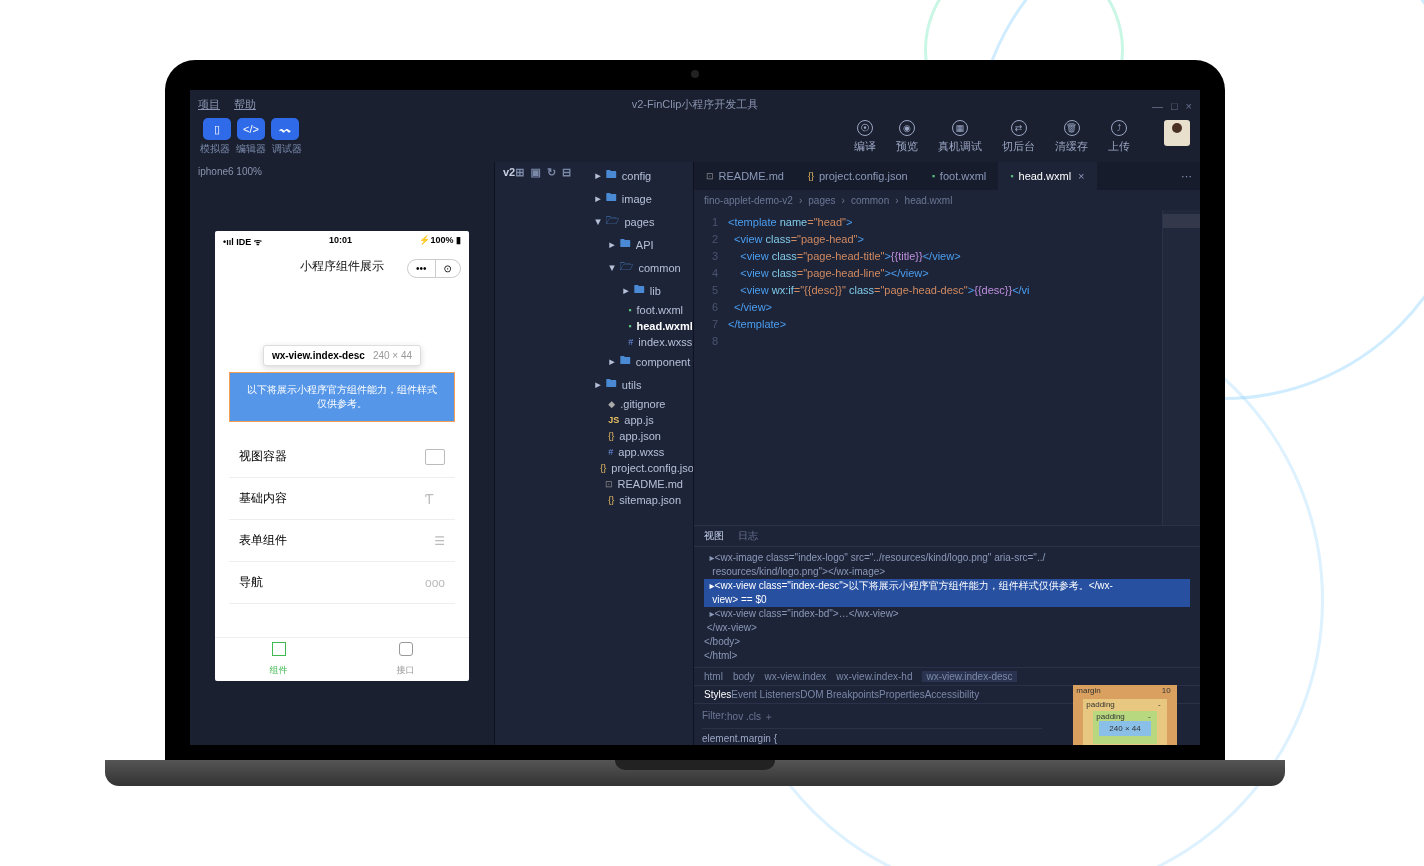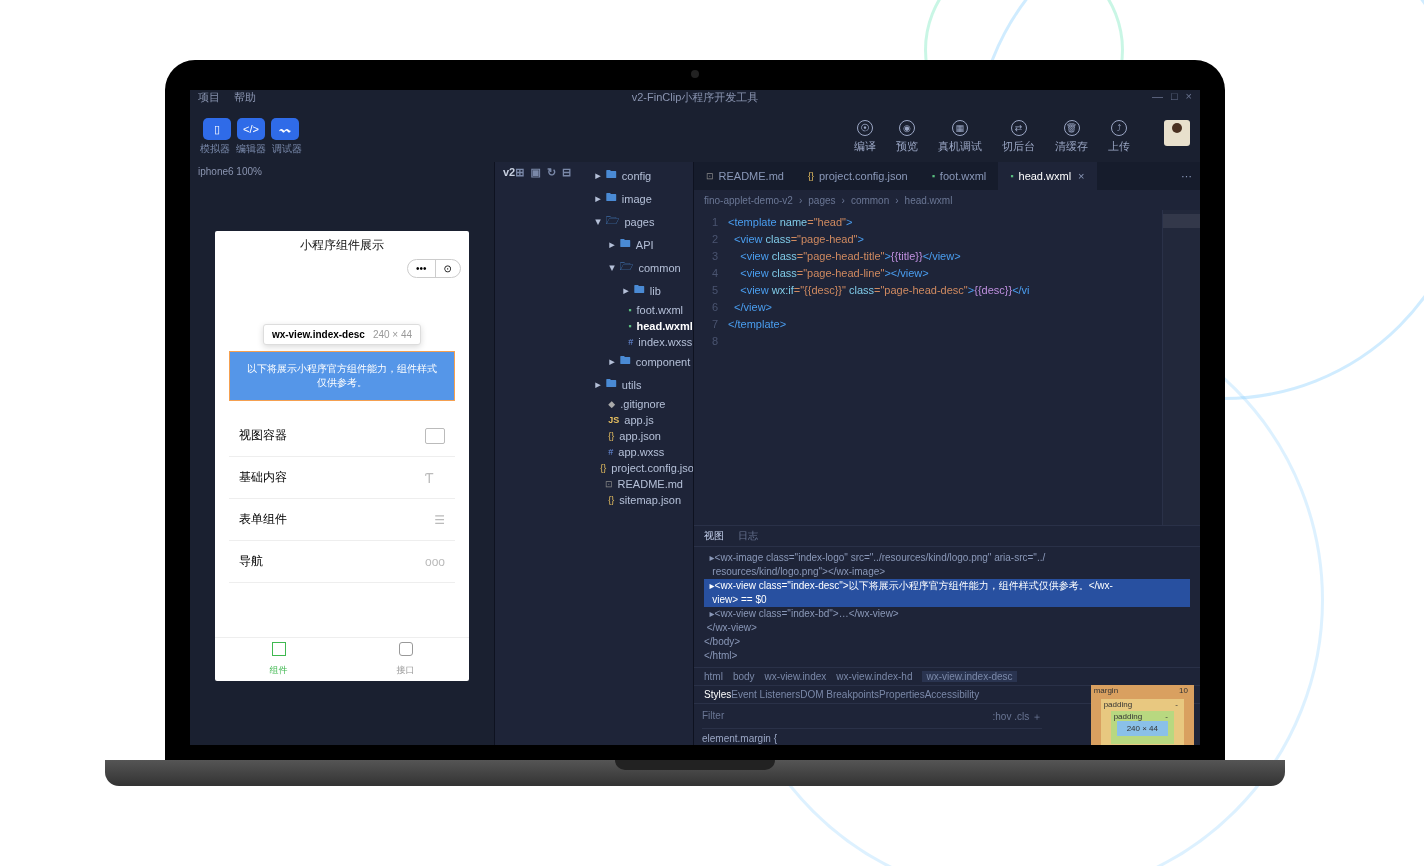--- a/index.html
+++ b/index.html
@@ -14,21 +14,21 @@
 .laptop { position: absolute; left: 165px; top: 60px; width: 1060px; }
 .laptop-screen { width: 1060px; height: 700px; background: #000; border-radius: 30px 30px 0 0; padding: 30px 25px 15px 25px; position: relative; }
 .laptop-cam { position: absolute; top: 10px; left: 50%; transform: translateX(-50%); width: 8px; height: 8px; background: #222; border-radius: 50%; }
 .laptop-base { width: 1180px; height: 26px; margin-left: -60px; background: linear-gradient(#555,#333); border-radius: 0 0 14px 14px; position: relative; }
 .laptop-notch { position: absolute; top: 0; left: 50%; transform: translateX(-50%); width: 160px; height: 10px; background: #222; border-radius: 0 0 10px 10px; }
 
 
 .app { width: 100%; height: 100%; background: #1a2030; color: #c8d0e0; font-size: 11px; display: flex; flex-direction: column; overflow: hidden; }
 
 
-.menubar { height: 22px; display: flex; align-items: flex-start; padding: 0 8px; color: #8a94b0; position: relative; }
+.menubar { height: 22px; display: flex; align-items: flex-end; padding: 0 8px; color: #8a94b0; position: relative; text-decoration: underline; }
 .menubar .menu-item { margin-right: 14px; cursor: pointer; }
 .menubar .title { position: absolute; left: 50%; transform: translateX(-50%); }
 .win-ctrl { position: absolute; right: 8px; display: flex; gap: 8px; color: #6a7490; }
 
 
 .toolbar { height: 50px; display: flex; align-items: center; padding: 0 10px; }
 .tool-grp { display: flex; gap: 6px; }
 .tool-pill { background: #2f6be8; color: #fff; width: 28px; height: 22px; border-radius: 5px; display: flex; align-items: center; justify-content: center; }
 .tool-col { display: flex; flex-direction: column; align-items: center; gap: 2px; }
 .tool-lbl { color: #7a8aac; font-size: 10px; margin-top: 0; text-align: center; }
@@ -106,23 +106,23 @@
 .devtools { height: 220px; background: #1e2438; border-top: 1px solid #2a3148; display: flex; flex-direction: column; font-size: 10px; }
 .dt-tabs { display: flex; gap: 14px; padding: 3px 10px; color: #6a7694; border-bottom: 1px solid #2a3148; }
 .dt-tabs .on { color: #c8d4f0; }
 .dt-dom { padding: 4px 10px; font-family: Consolas, monospace; color: #8a98b8; line-height: 14px; white-space: pre; }
 .dt-dom .hl { background: #2850a0; color: #fff; padding: 0; display: block; }
 .dt-crumb { padding: 3px 10px; border-top: 1px solid #2a3148; color: #7a88a8; display: flex; gap: 10px; }
 .dt-panels { display: flex; gap: 0; padding: 3px 10px; color: #7a88a8; border-top: 1px solid #2a3148; border-bottom: 1px solid #2a3148; }
 .dt-panels .on { color: #fff; }
 .dt-styles { flex: 1; display: flex; min-height: 0; }
 .styles-list { flex: 1; padding: 4px 8px; font-family: Consolas, monospace; color: #9aa6c4; overflow: hidden; }
-.filter-row { display: flex; justify-content: space-between; color: #6a7694; border-bottom: 1px solid #2a3148; padding: 2px 0 4px; margin-bottom: 4px; }
+.filter-row { display: flex; color: #6a7694; border-bottom: 1px solid #2a3148; padding: 2px 0 4px; margin-bottom: 4px; }
 .css-rule { margin-bottom: 4px; }
-.box-model { width: 150px; padding: 6px; display: flex; align-items: center; justify-content: flex-end; }
+.box-model { width: 150px; padding: 6px; display: flex; align-items: center; justify-content: center; }
 .bm-margin { background: #d9a060; padding: 14px 10px 10px; font-size: 8px; color: #333; position: relative; }
 .bm-border { background: #e8c880; padding: 12px 10px 10px; position: relative; }
 .bm-padding { background: #b8d880; padding: 10px 6px 8px; position: relative; }
 .bm-content { background: #8ac0e8; padding: 3px 10px; white-space: nowrap; }
 .bm-lbl { position: absolute; top: 1px; left: 3px; font-size: 8px; }
 .bm-num { position: absolute; top: 1px; right: 6px; font-size: 8px; }
 </style>
 </head>
 <body>
 
@@ -188,20 +188,25 @@
           <div class="avatar"></div>
         </div>
       </div>
 
       <div class="main">
 
         <div class="sim-pane">
           <div class="sim-head">iphone6 100%</div>
           <div class="sim-body">
             <div class="phone">
+              <div class="statusbar">
+                <span>•ııl IDE ᯤ</span>
+                <span>10:01</span>
+                <span>⚡100% ▮</span>
+              </div>
               <div class="ph-title">小程序组件展示</div>
               <div class="ph-bubble">
                 <span>•••</span>
                 <span style="border-left:1px solid #ccc">⊙</span>
               </div>
               <div class="ph-body">
                 <div class="tooltip">
                   <b>wx-view.index-desc</b>
                   <span class="dim">240 × 44</span>
                 </div>

